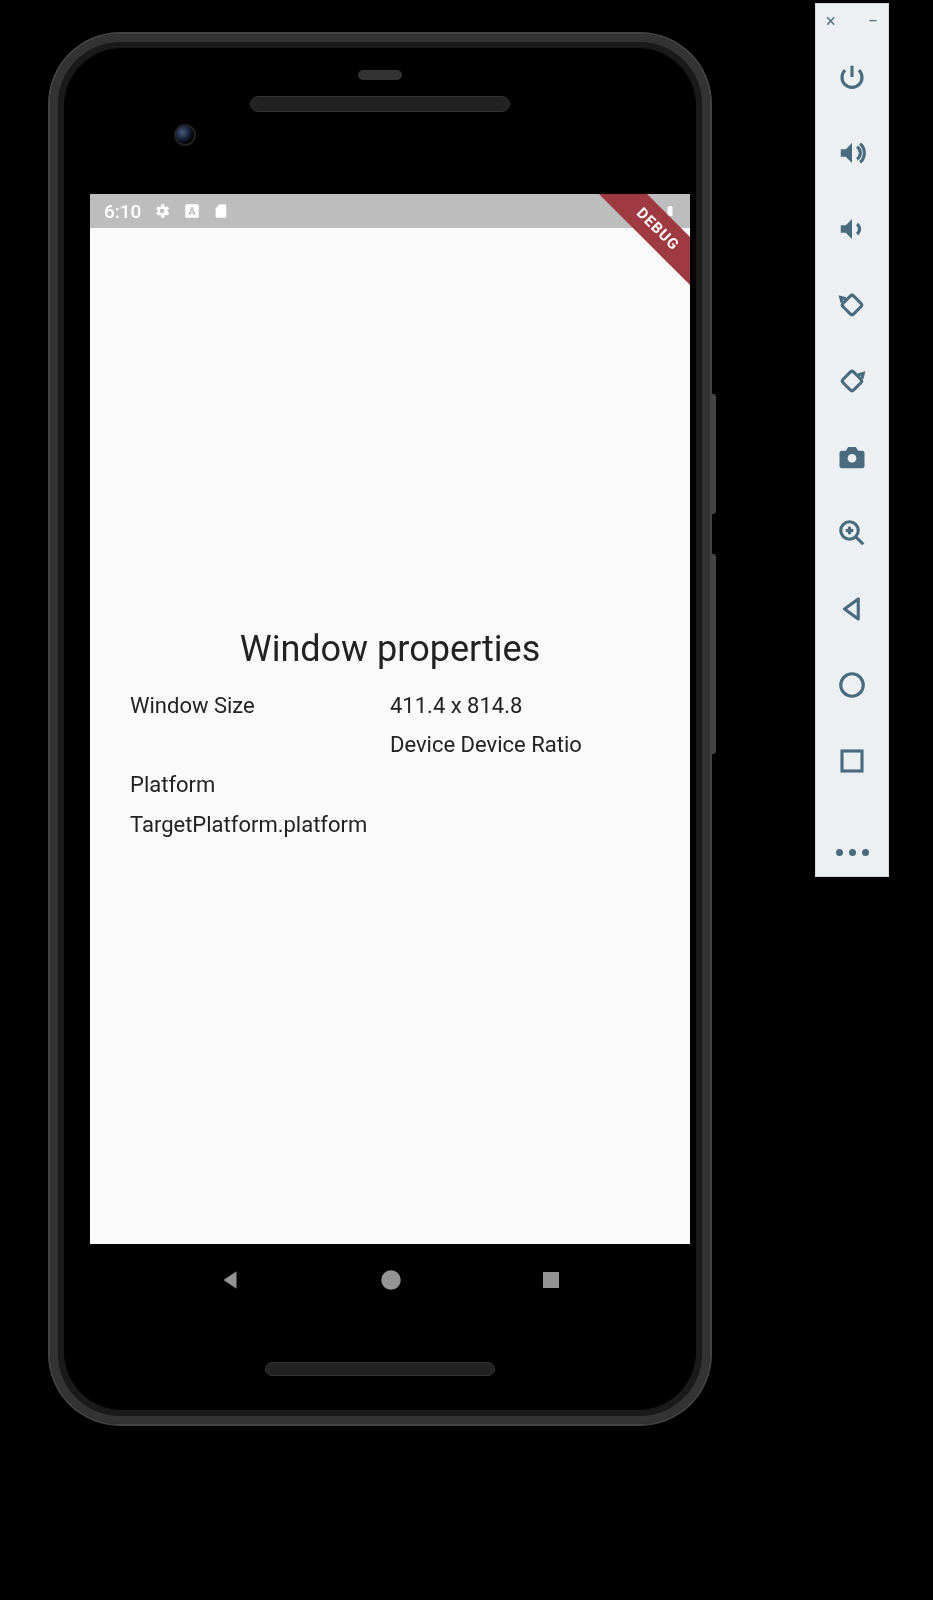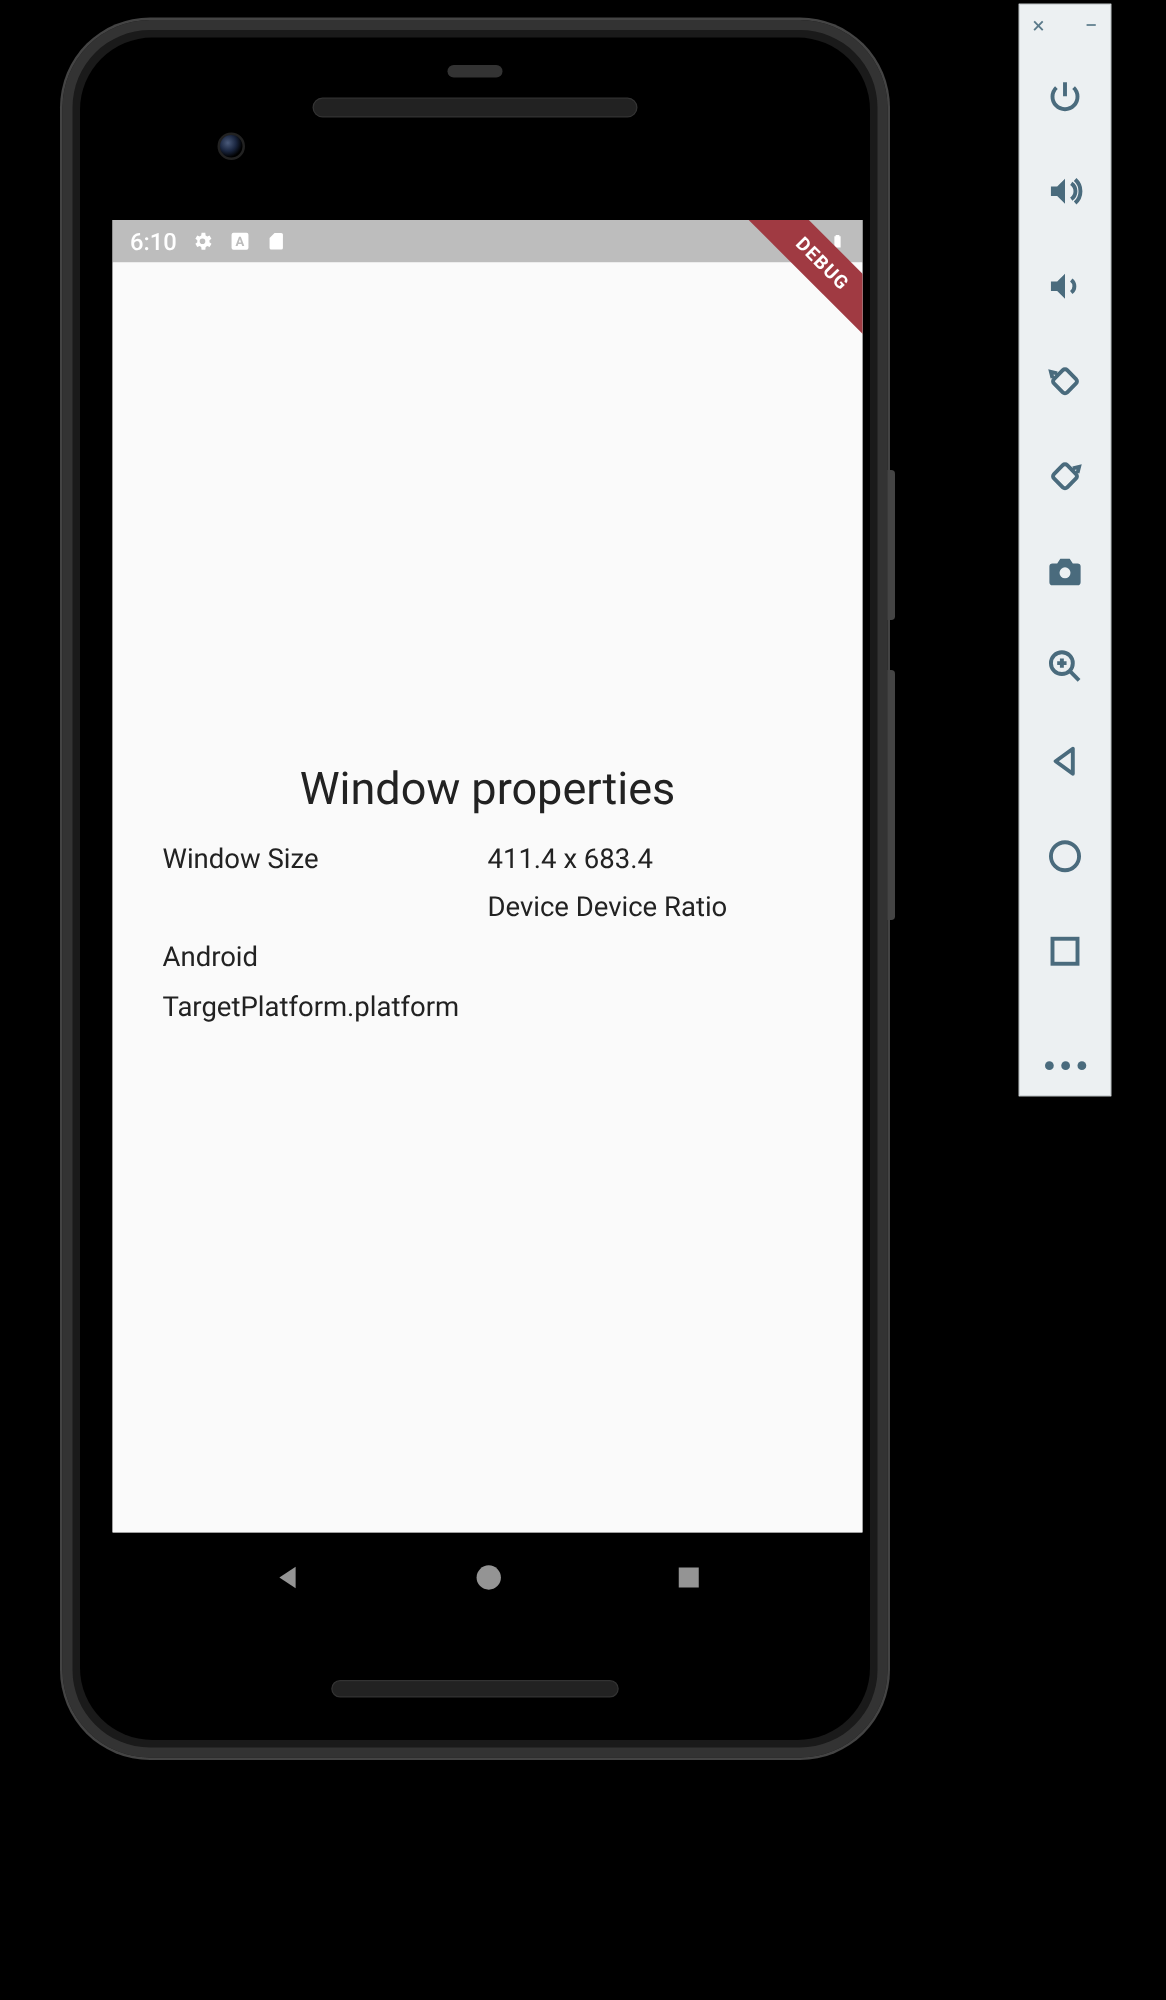--- a/index.html
+++ b/index.html
@@ -8,21 +8,21 @@
       width: 933px;
       height: 1600px;
       position: relative;
       font-family: Roboto, -apple-system, sans-serif;
       overflow: hidden;
     }
     
     .phone {
       position: absolute;
       left: 50px;
-      top: 16px;
+      top: 34px;
       width: 660px;
       height: 1390px;
       background: #1a1a1a;
       border-radius: 70px;
       box-shadow: inset 0 0 0 8px #333, 0 0 0 2px #444;
     }
     .phone-inner {
       position: absolute;
       inset: 14px;
       background: #000;
@@ -245,27 +245,27 @@
             </svg>
         </span>
       </div>
     </div>
     <div class="debug-banner">DEBUG</div>
 
     <div class="content">
       <div class="heading">Window properties</div>
       <div class="prop-row">
         <div class="prop-label">Window Size</div>
-        <div class="prop-value">411.4 x 683.4</div>
+        <div class="prop-value">411.4 x 814.8</div>
       </div>
       <div class="prop-row">
         <div class="prop-label">Device Device Ratio</div>
       </div>
       <div class="prop-row">
-        <div class="prop-value">Android</div>
+        <div class="prop-value">Platform</div>
       </div>
       <div class="prop-row">
         <div class="prop-value">TargetPlatform.platform</div>
       </div>
     </div>
   </div>
 
   <div class="nav-bar">
     <div class="nav-btn">
       <svg width="26" height="26" viewBox="0 0 24 24" fill="#949494">

